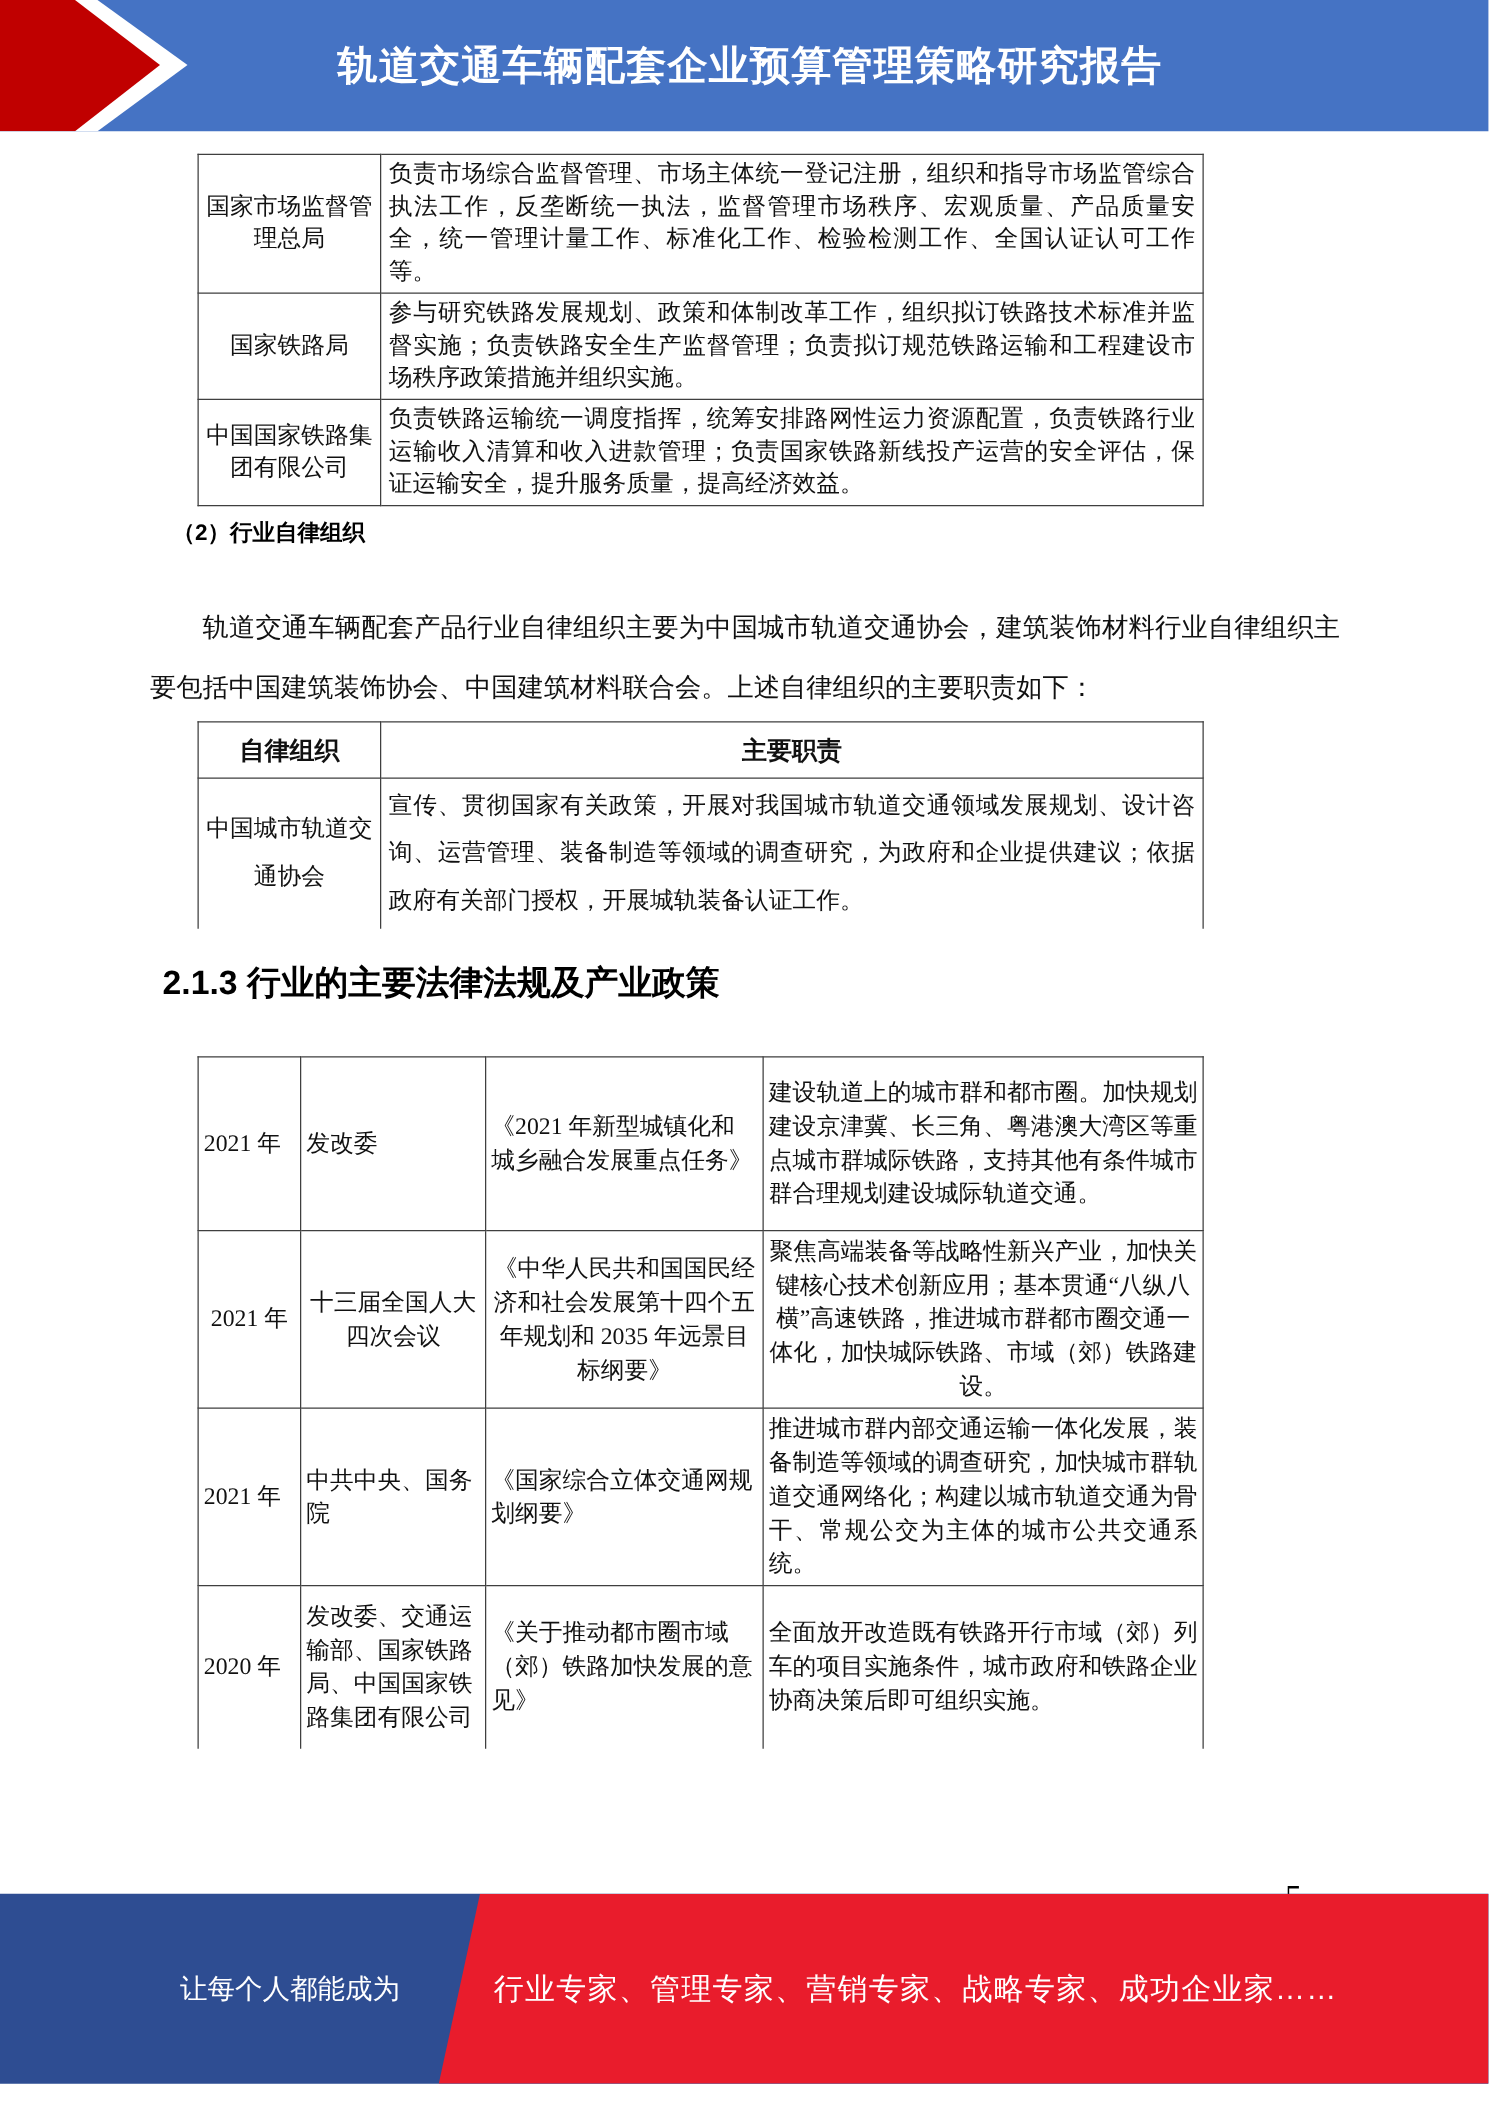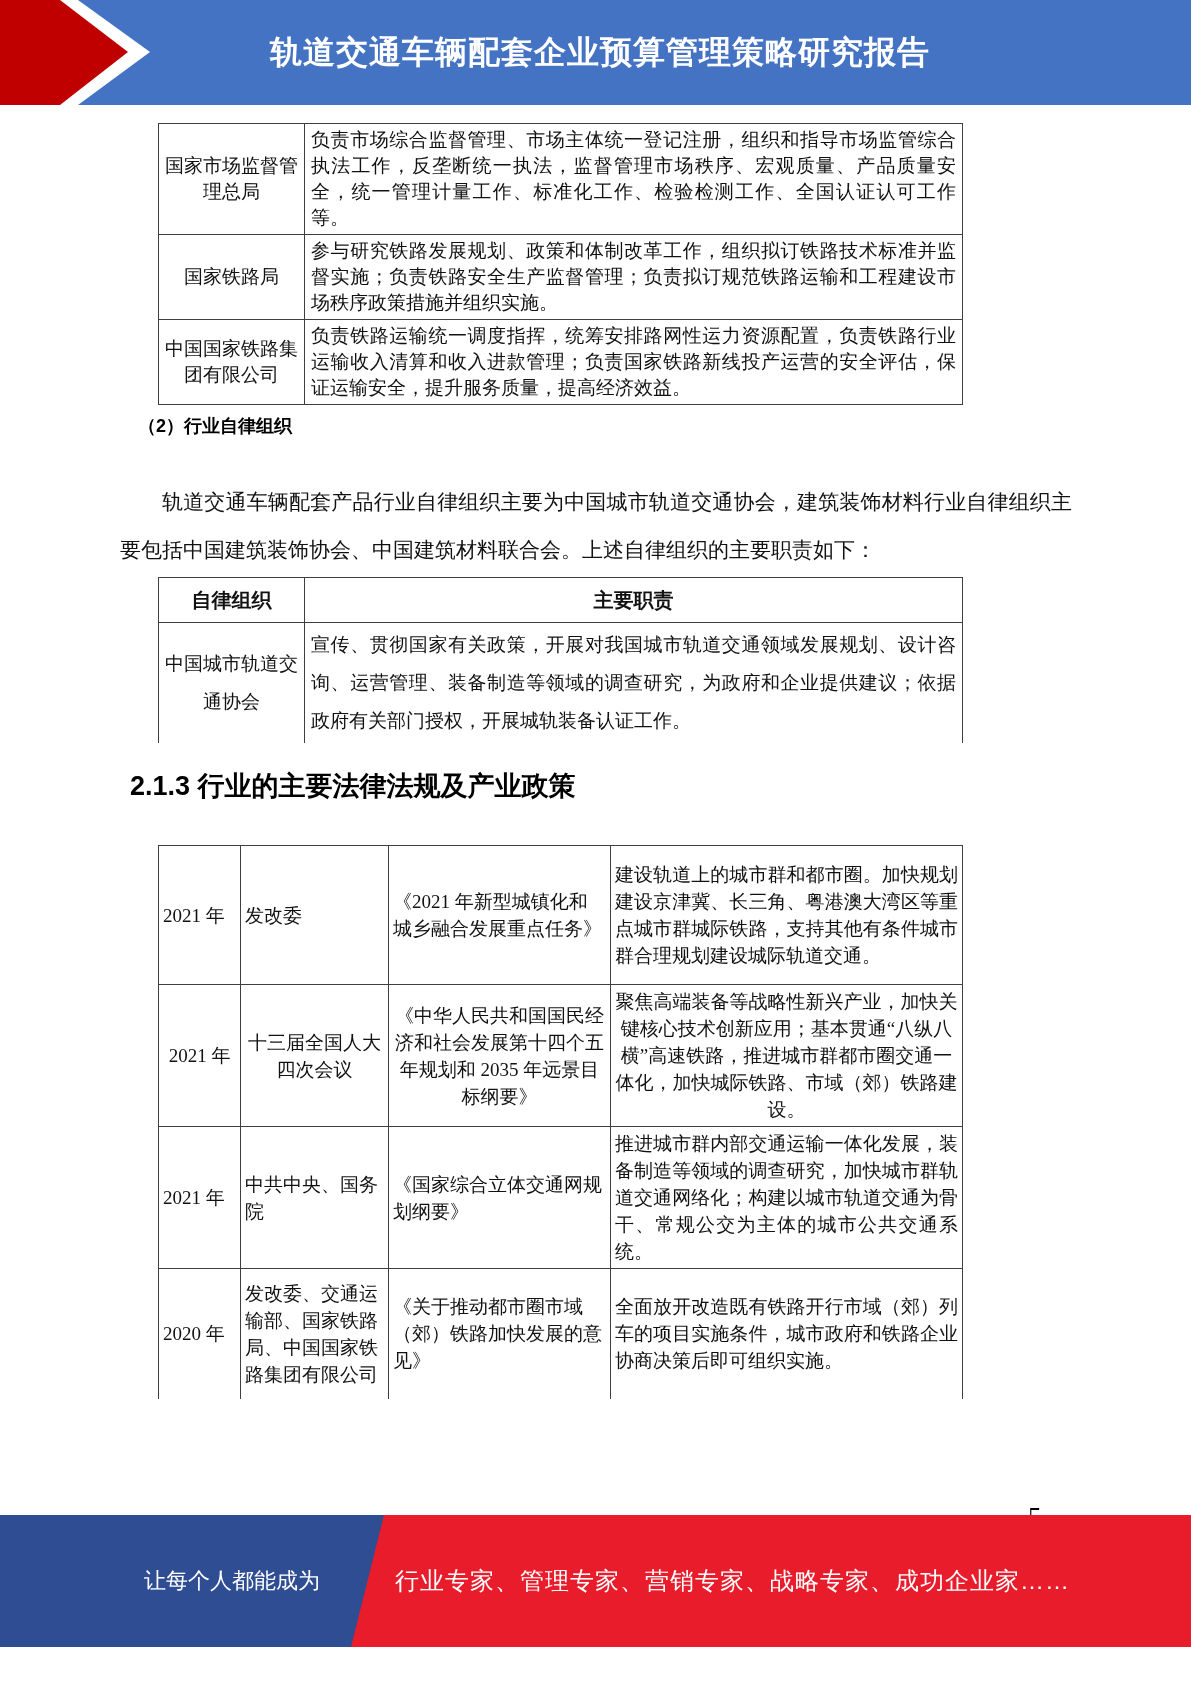--- a/index.html
+++ b/index.html
@@ -65,21 +65,21 @@
   .policy-table tr.p2 td{height:138px;text-align:center;}
   .policy-table tr.p3 td{height:137px;}
   .policy-table tr.p4 td{height:130px;border-bottom:none;}
   .cell-left{text-align:left;}
   .cell-justify{text-align:justify;}
 
   
   .pagenum{position:absolute;top:1502px;left:1028px;font-size:27px;color:#000;}
 
   
-  .footer{position:absolute;left:0;top:1515px;width:1191px;height:132px;background:var(--footer-blue);overflow:hidden;}
+  .footer{position:absolute;left:0;top:1515px;width:1191px;height:152px;background:var(--footer-blue);overflow:hidden;}
   .footer-red{position:absolute;top:0;left:351px;right:0;bottom:0;background:var(--footer-red);
     -webkit-clip-path:polygon(33px 0,100% 0,100% 100%,0 100%);clip-path:polygon(33px 0,100% 0,100% 100%,0 100%);}
   .footer-left-text{position:absolute;left:144px;top:50%;transform:translateY(-50%);
     font-family:"Liberation Sans","DejaVu Sans",sans-serif;font-size:22px;color:#ffffff;white-space:nowrap;}
   .footer-right-text{position:absolute;left:395px;top:50%;transform:translateY(-50%);
     font-family:"Liberation Sans","DejaVu Sans",sans-serif;font-size:24px;color:#ffffff;letter-spacing:1px;white-space:nowrap;}
 </style>
 </head>
 <body>
 

